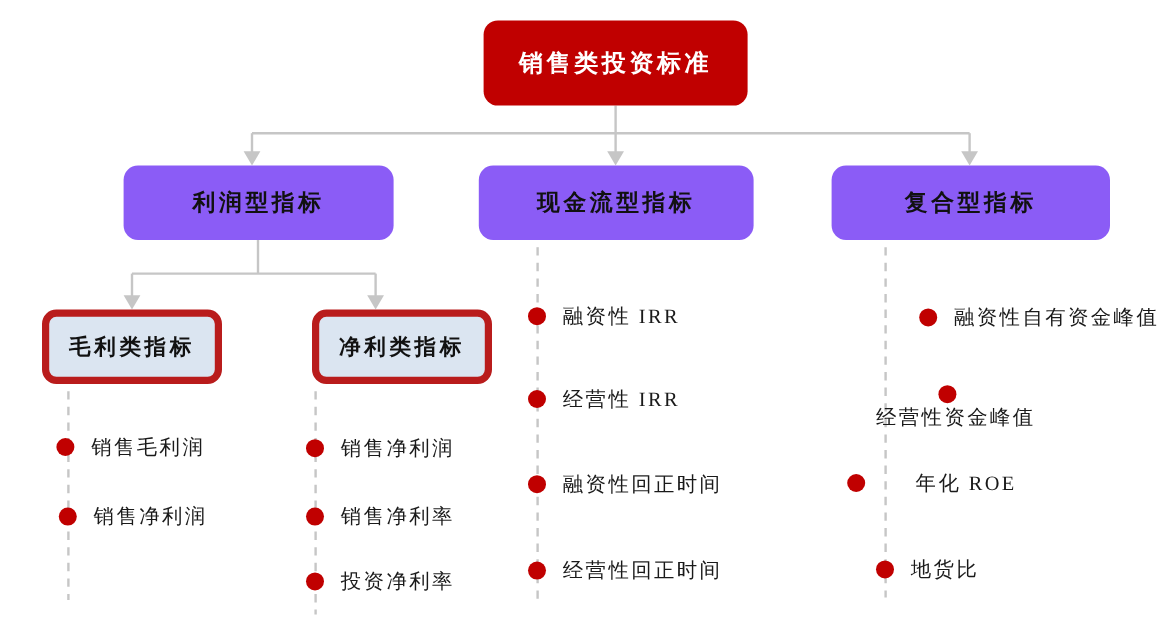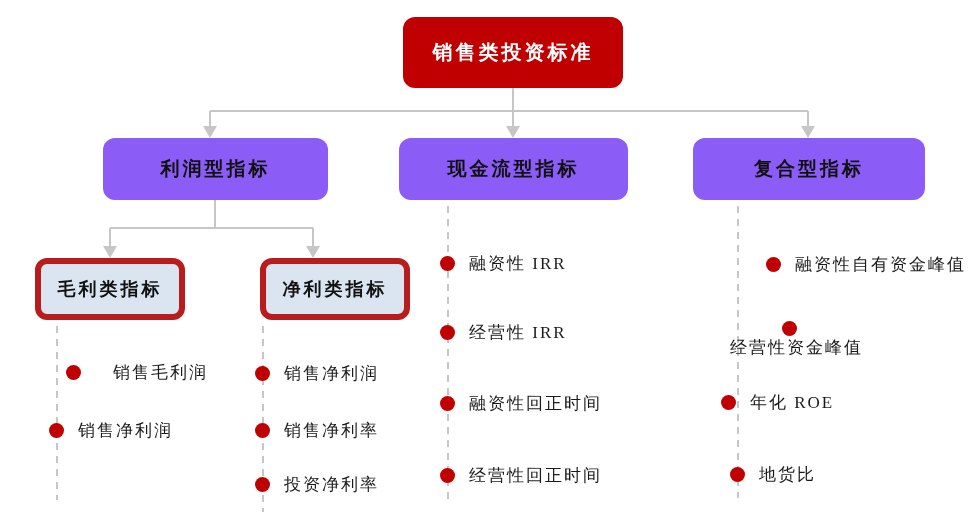--- a/index.html
+++ b/index.html
@@ -121,21 +121,21 @@
 
   <div class="node root">销售类投资标准</div>
 
   <div class="node l2 b0">利润型指标</div>
   <div class="node l2 b1">现金流型指标</div>
   <div class="node l2 b2">复合型指标</div>
 
   <div class="node l3 c0">毛利类指标</div>
   <div class="node l3 c1">净利类指标</div>
 
-  <div class="item" style="left:66px; top:362px;gap:18px;">
+  <div class="item" style="left:47px; top:362px;">
     <span class="dot"></span>
     <span class="item-label">销售毛利润</span>
   </div>
   <div class="item" style="left:49px; top:420px;">
     <span class="dot"></span>
     <span class="item-label">销售净利润</span>
   </div>
 
   <div class="item" style="left:255px; top:363px;">
     <span class="dot"></span>
@@ -168,21 +168,21 @@
   </div>
 
   <div class="item" style="left:766px; top:254px;">
     <span class="dot"></span>
     <span class="item-label">融资性自有资金峰值</span>
   </div>
   <div class="item" style="left:730px; top:321px;flex-direction:column;">
     <span class="dot"></span>
     <span class="item-label">经营性资金峰值</span>
   </div>
-  <div class="item" style="left:721px; top:392px;">
+  <div class="item" style="left:706px; top:392px;gap:28px;">
     <span class="dot"></span>
     <span class="item-label">年化 ROE</span>
   </div>
   <div class="item" style="left:730px; top:464px;">
     <span class="dot"></span>
     <span class="item-label">地货比</span>
   </div>
 
 </div>
 

